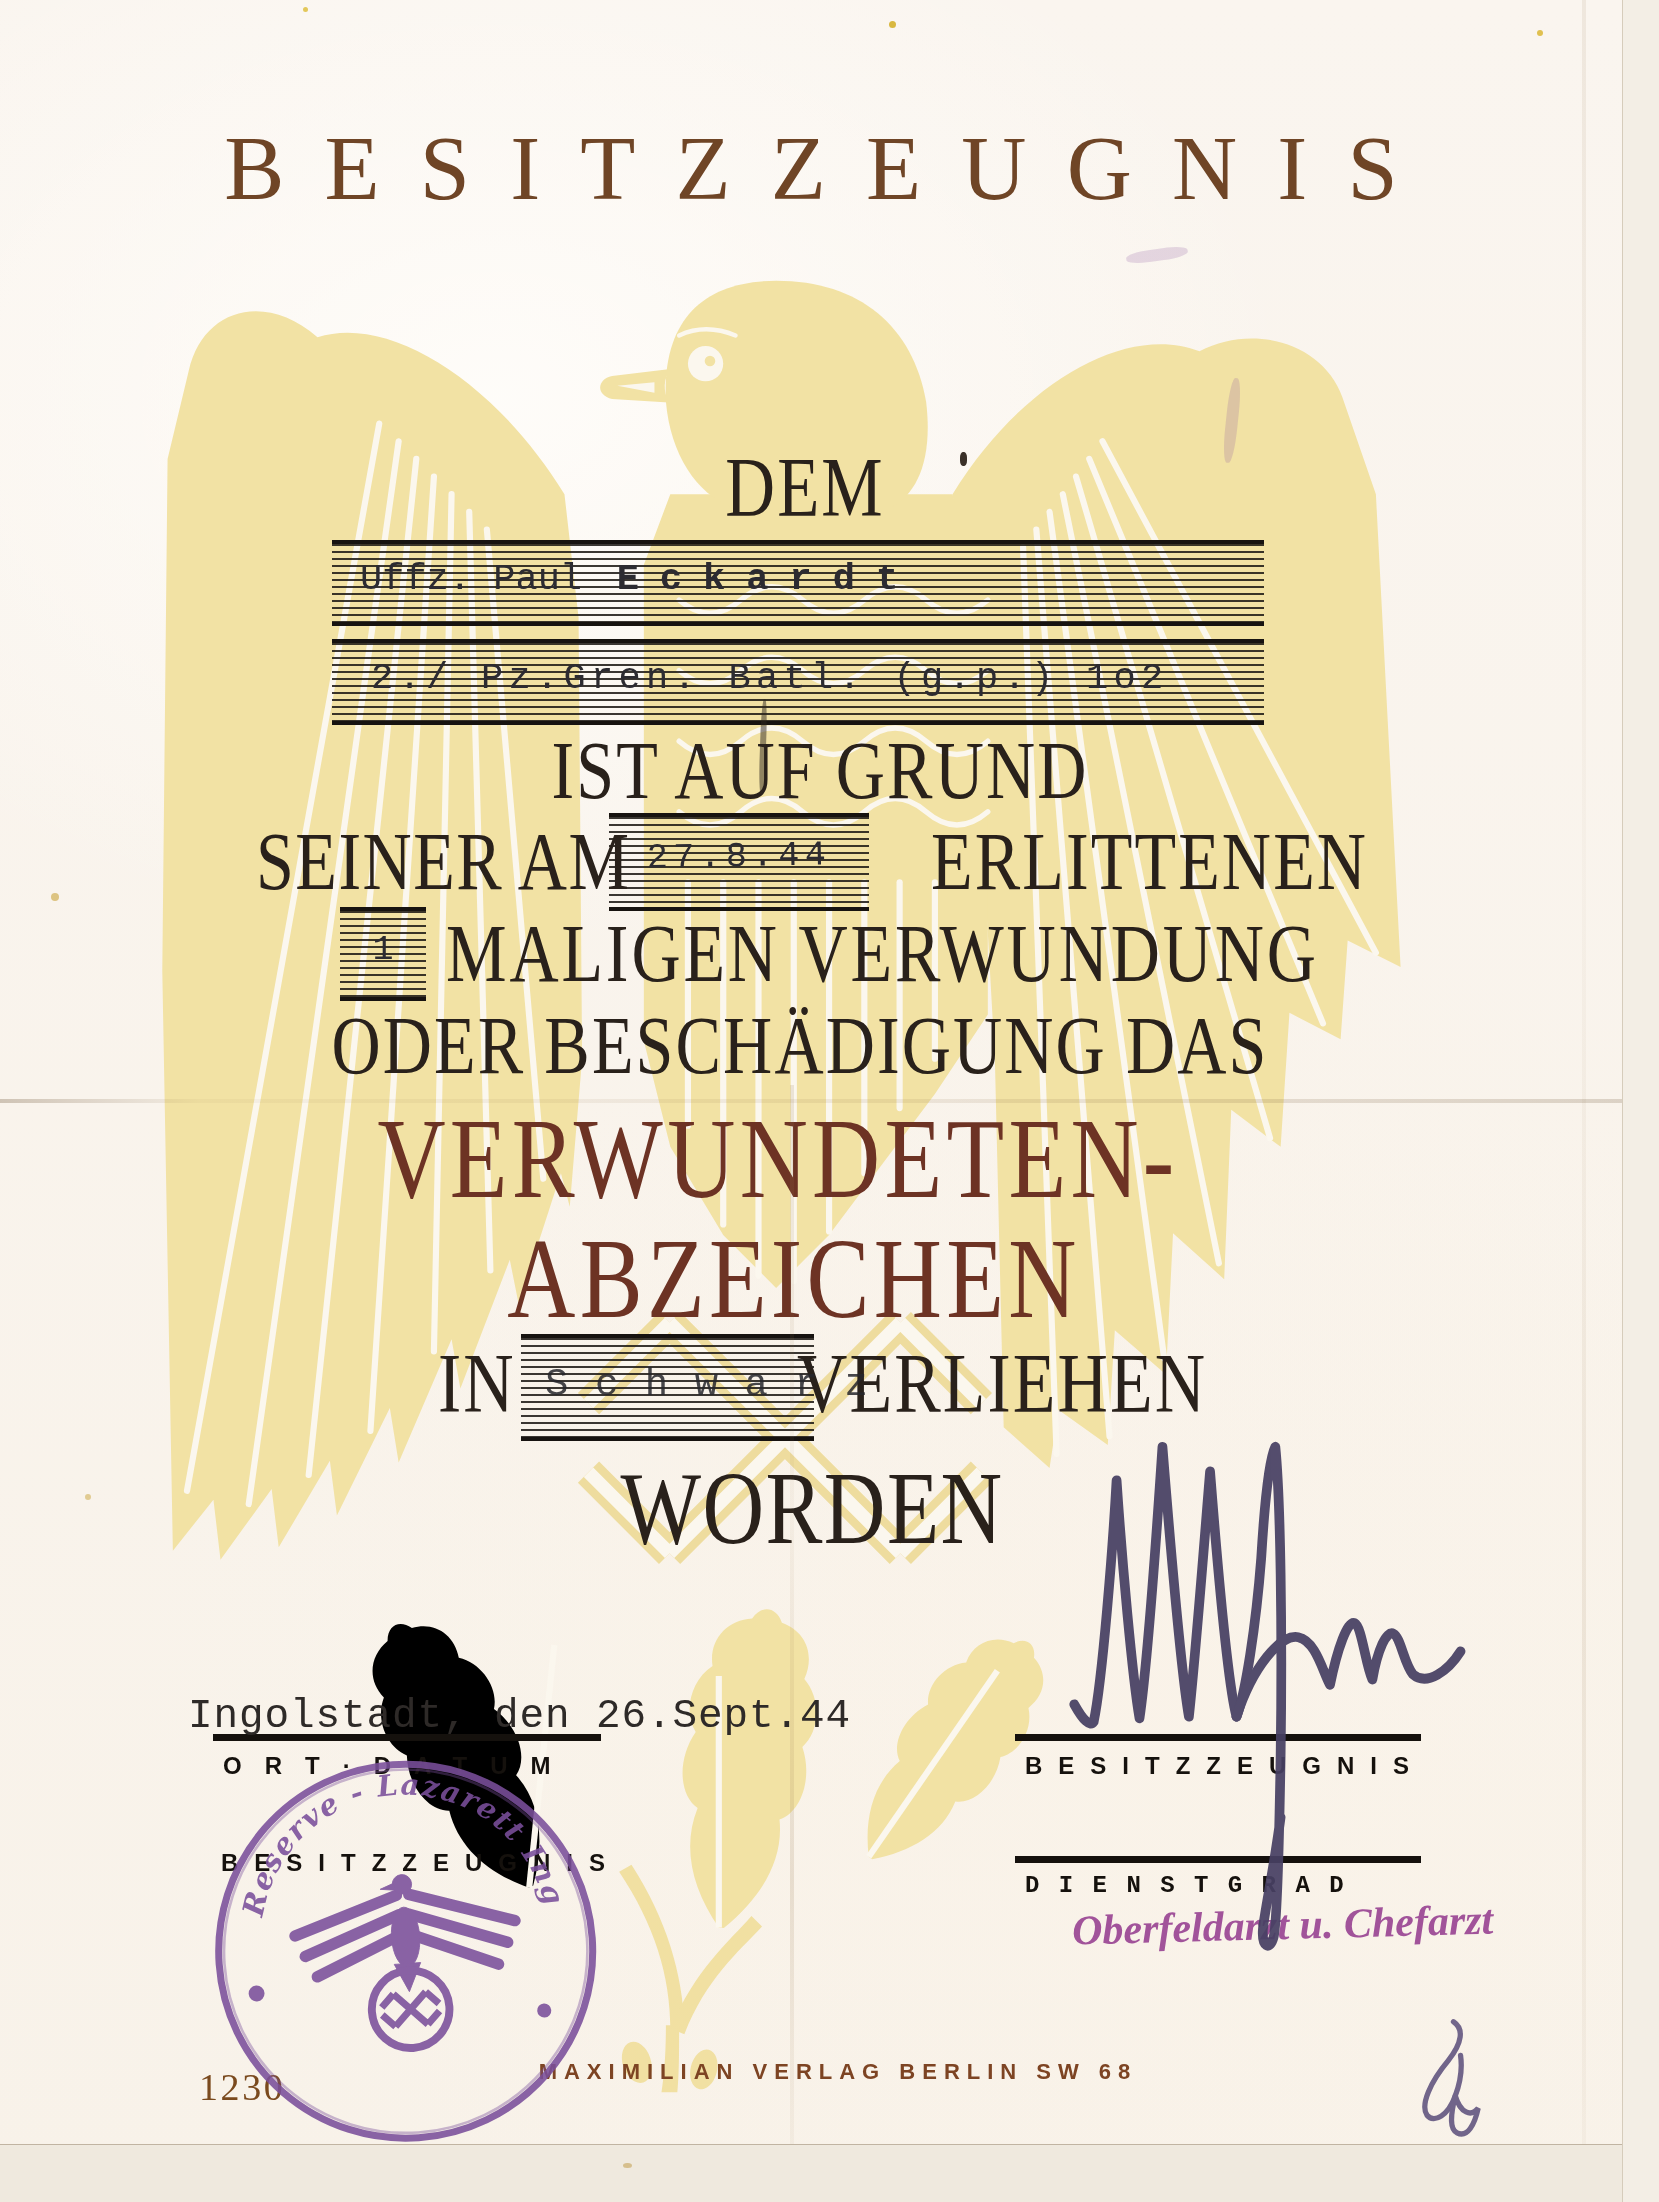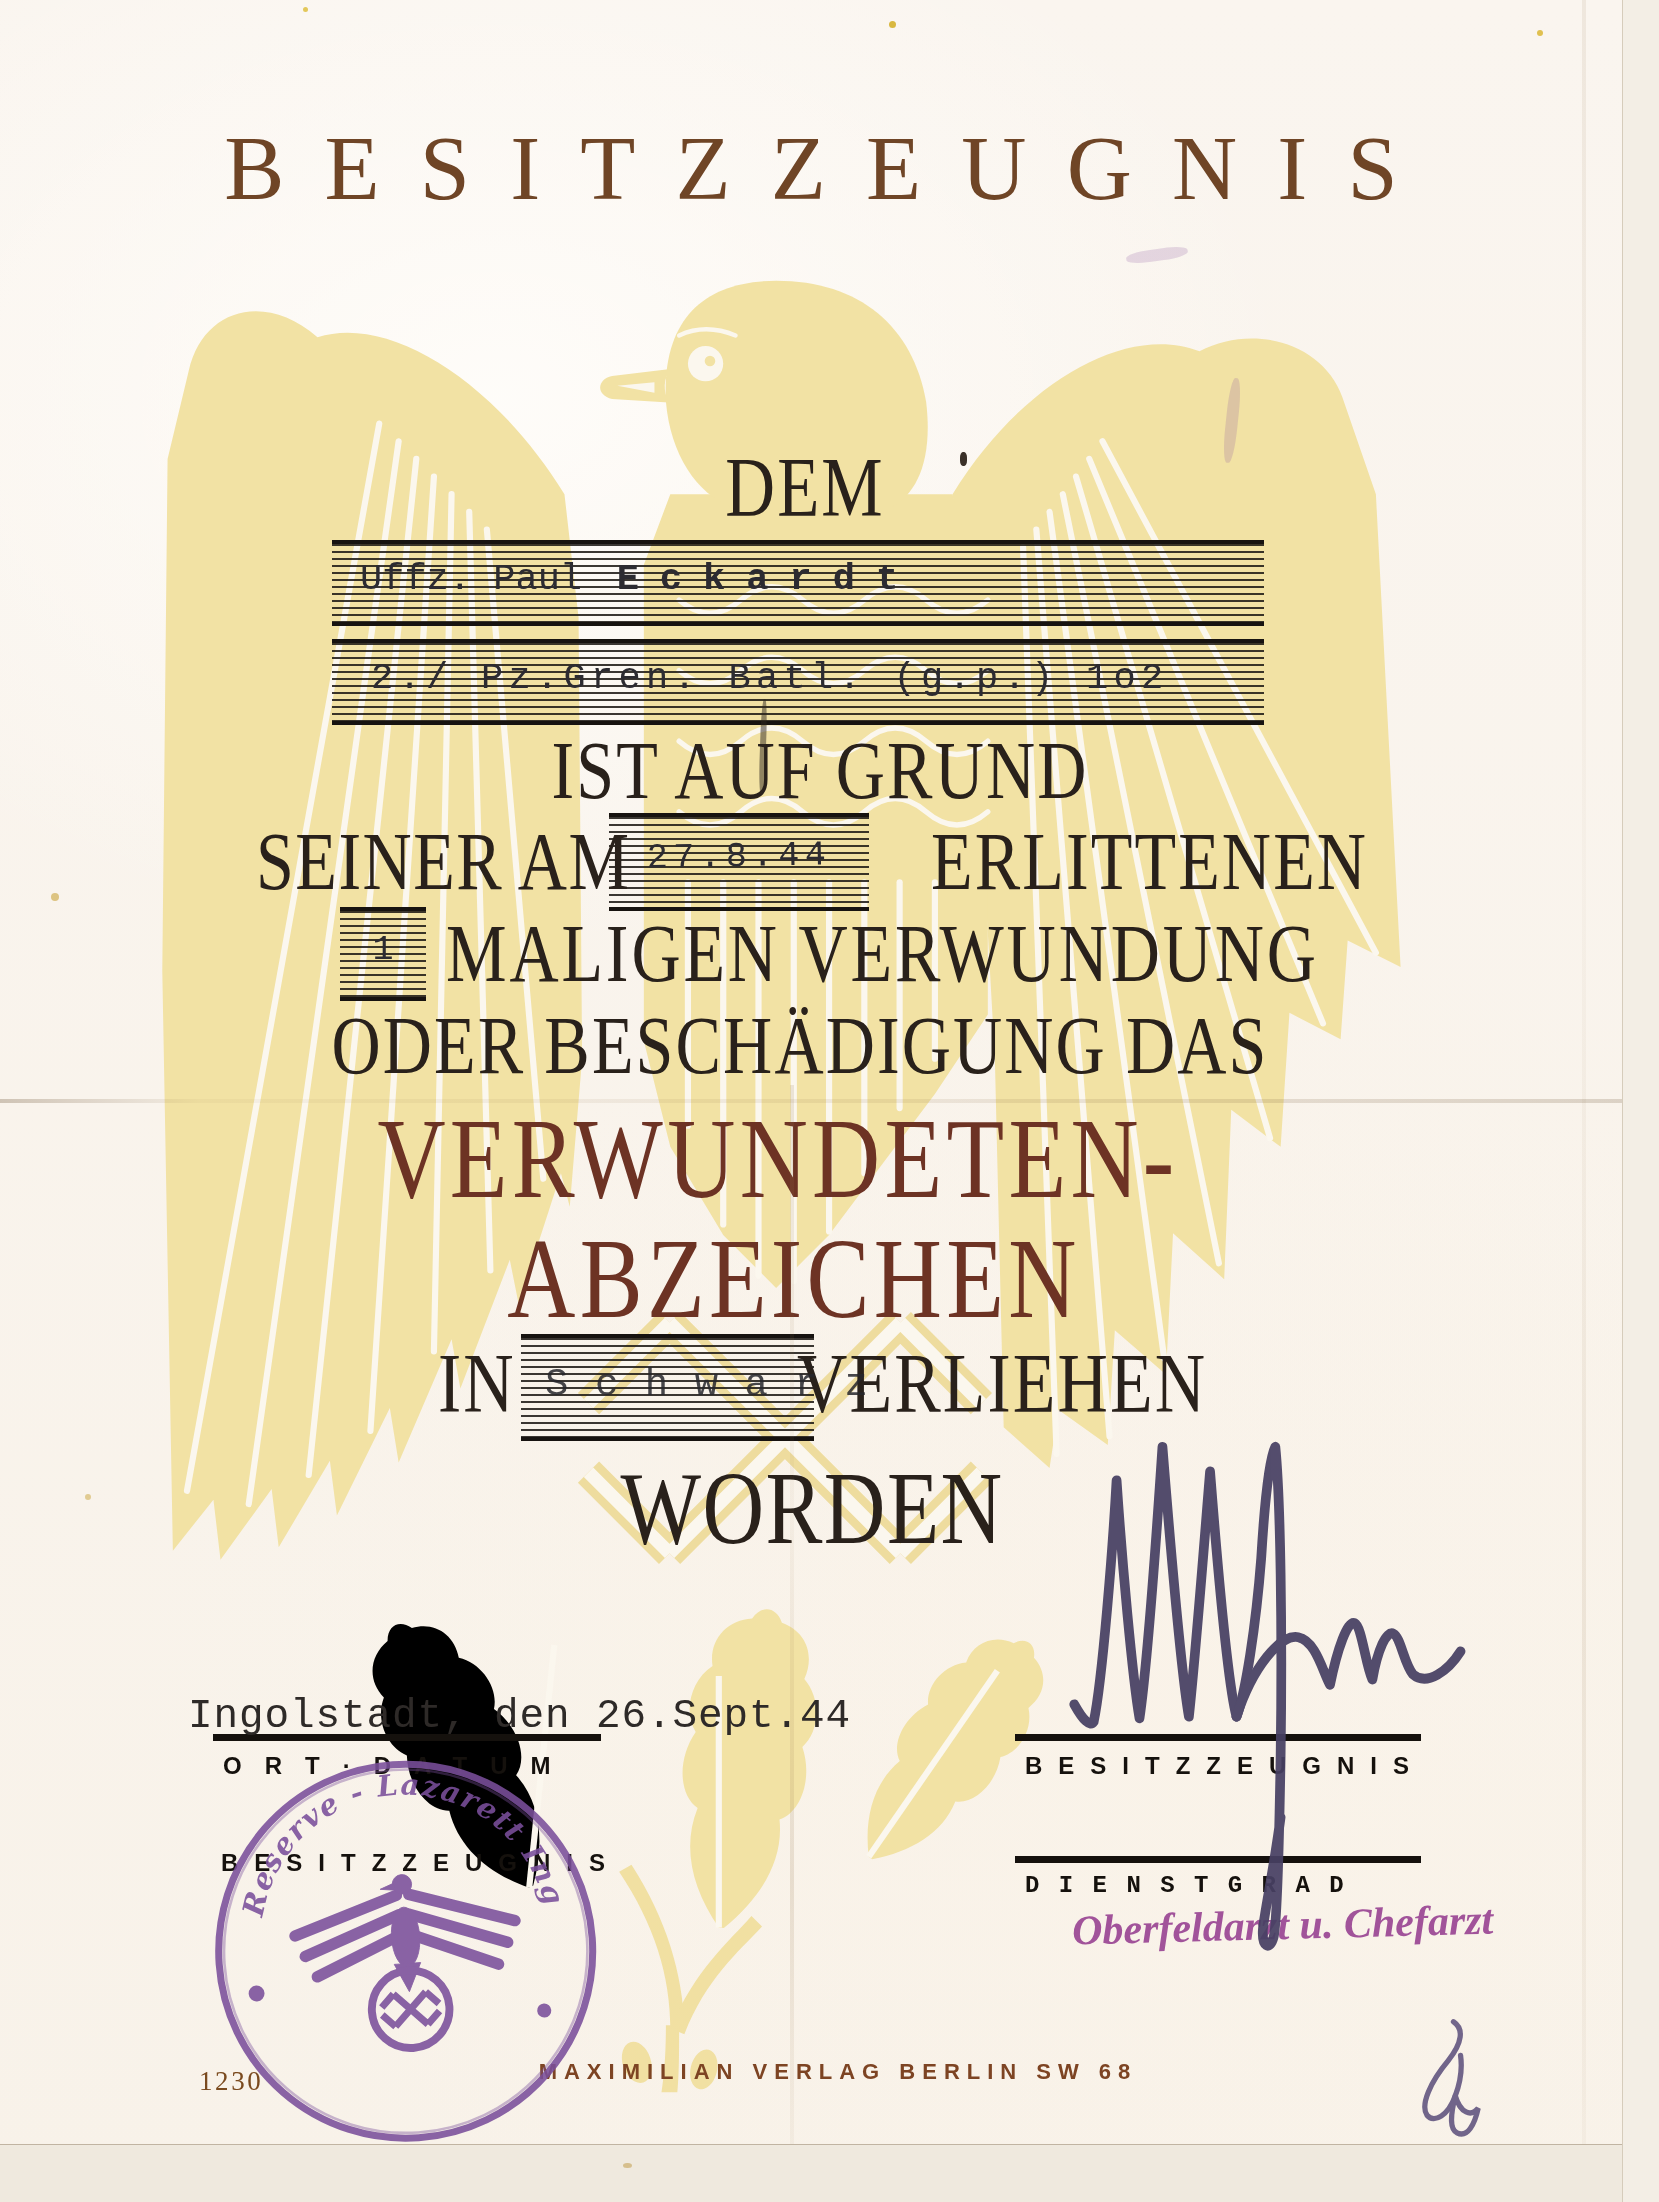--- a/index.html
+++ b/index.html
@@ -203,21 +203,21 @@
   <div class="rule" style="left:1015px; top:1734px; width:406px;"></div>
   <div class="lbl" style="left:1025px; top:1754px; letter-spacing:16px;">BESITZZEUGNIS</div>
 
   <div class="lbl" style="left:221px; top:1851px; letter-spacing:16px;">BESITZZEUGNIS</div>
 
   <div class="rule" style="left:1015px; top:1856px; width:406px;"></div>
   <div class="lbl" style="left:1025px; top:1874px; letter-spacing:19.4px;font-family:Liberation Mono, monospace;">DIENSTGRAD</div>
 
   <div class="rankstamp">Oberfeldarzt u. Chefarzt</div>
 
-  <div class="typed" style="left:199px; top:2068px; font-family:'Liberation Serif',serif; font-size:27px; color:#7a4a1e; letter-spacing:2.6px;">1230</div>
+  <div class="typed" style="left:199px; top:2068px; font-family:'Liberation Serif',serif; font-size:38px; color:#7a4a1e; letter-spacing:2.6px;">1230</div>
 
   <div class="lbl" style="left:838px; top:2061px; transform:translateX(-50%); font-size:22px; letter-spacing:7px; color:#7d4423;">MAXIMILIAN VERLAG BERLIN SW 68</div>
 
   <svg class="overlay" width="1659" height="2202" viewBox="0 0 1881 2496" aria-hidden="true">
 
     <g opacity="0.88" transform="rotate(-4 460 2212)">
       <circle cx="460" cy="2212" r="212" fill="none" stroke="#7a4f9b" stroke-width="8"></circle>
       <circle cx="460" cy="2212" r="206" fill="none" stroke="#7a4f9b" stroke-width="3" opacity=".45"></circle>
       <defs>
         <path id="sealarc" d="M 299,2172 A 163,163 0 0 1 621,2172" fill="none"></path>

